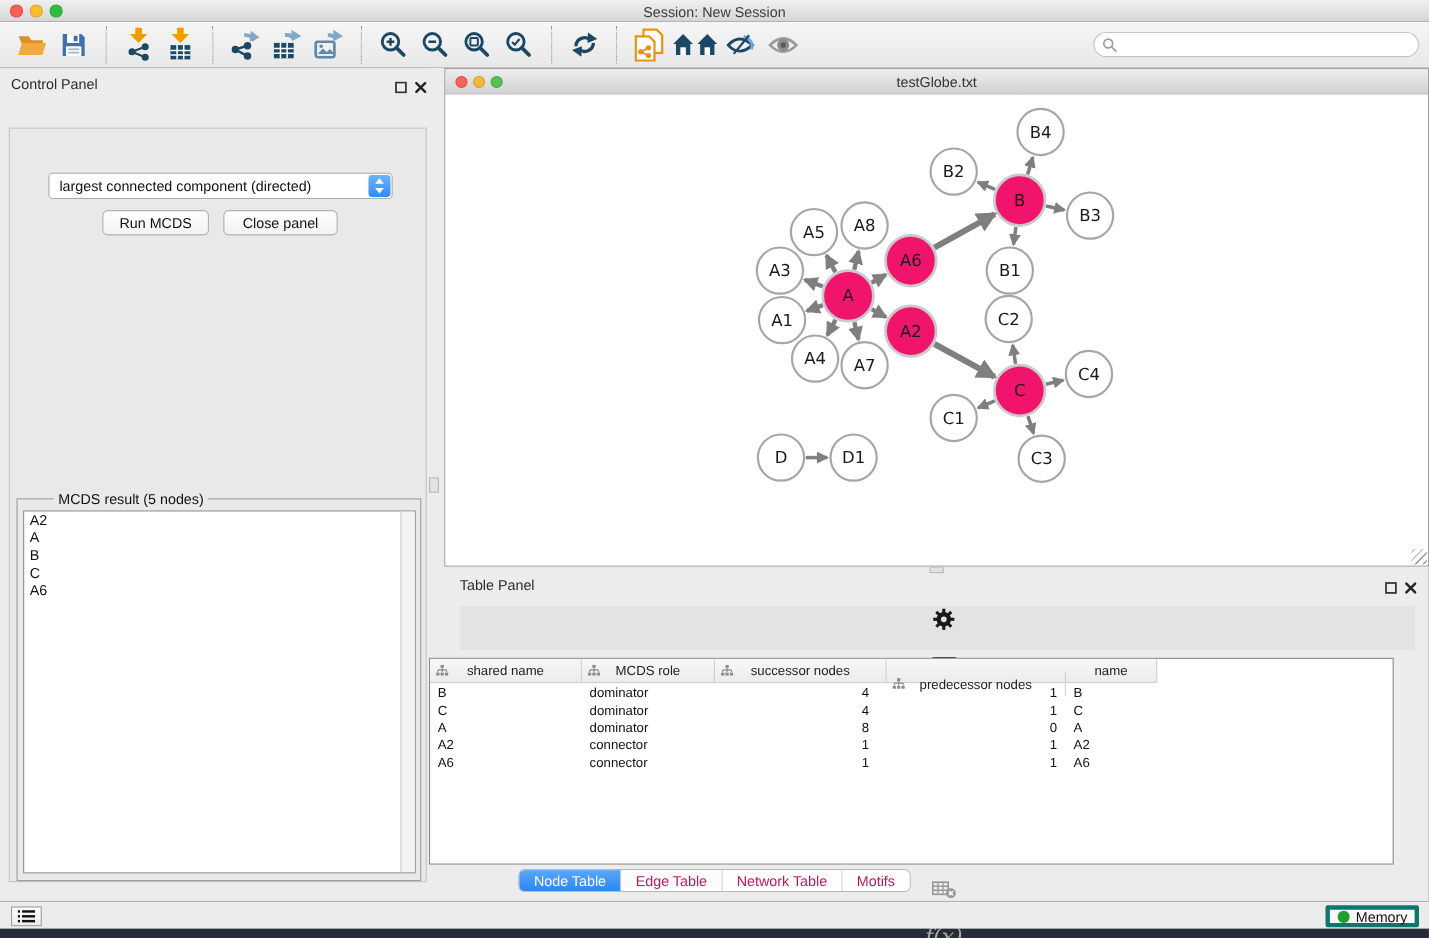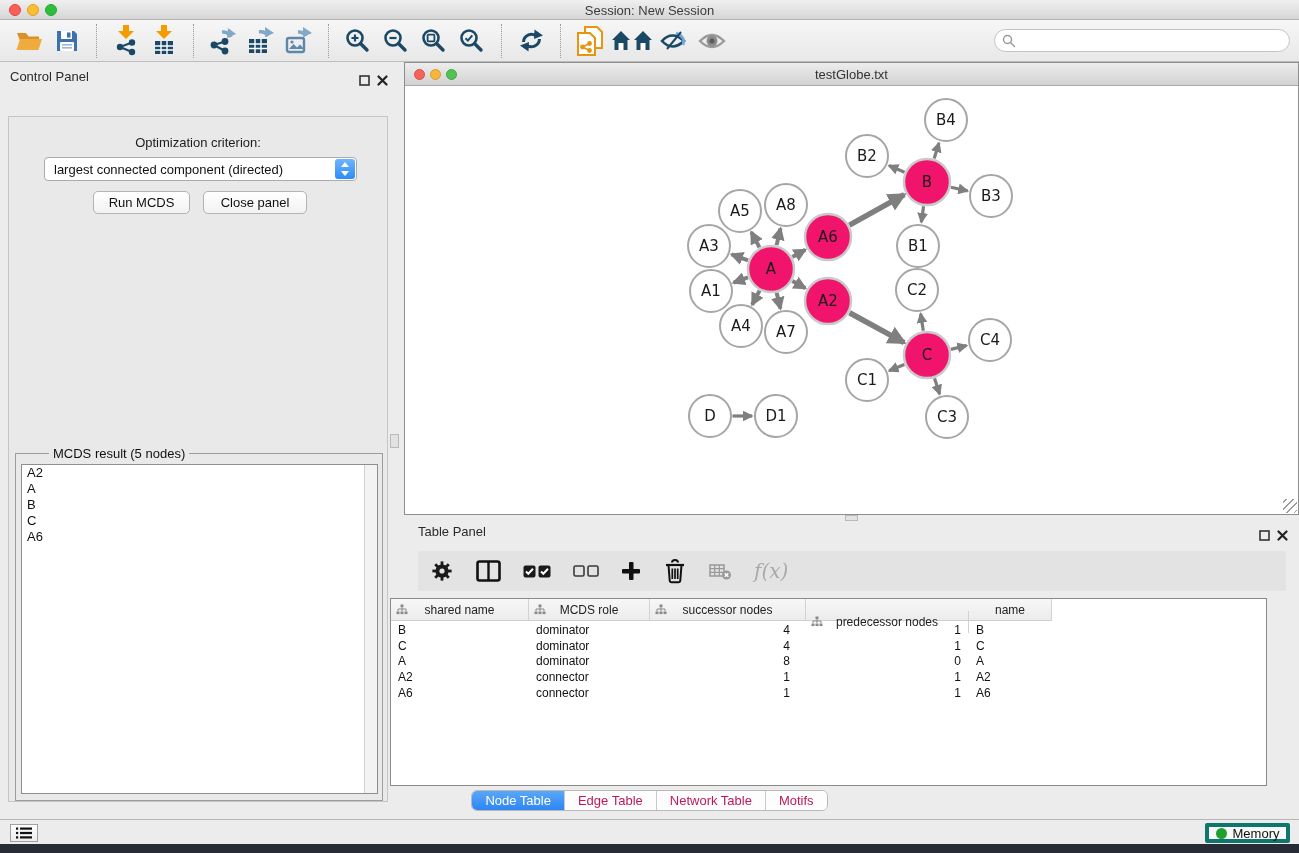--- a/index.html
+++ b/index.html
@@ -83,21 +83,21 @@
   .net-titlebar .title { position:absolute; left:0; right:0; top:4px; text-align:center;
                          font-size:13px; color:#333; }
   .graph-canvas { position:absolute; left:0; top:23px; width:893px; height:428px; background:#fff; }
   .resize-grip { position:absolute; right:1px; bottom:1px; width:14px; height:14px;
                  background:repeating-linear-gradient(135deg,transparent 0 2px,#9b9b9b 2px 3px,transparent 3px 5px); }
 
   
   .tp-title { position:absolute; left:418px; top:524px; font-size:13px; color:#2a2a2a; }
   .tp-toolbar { position:absolute; left:418px; top:551px; width:868px; height:40px;
                 background:#e3e3e3; border-radius:2px; display:flex; align-items:center; gap:22px;
-                padding-left:12px; }
+                padding-left:12px;flex-direction:column; }
   .tp-icon { display:flex; align-items:center; justify-content:center; height:30px; }
   .fx { font-family:"DejaVu Serif","Liberation Serif",serif; font-style:italic;
         font-size:20px; color:#a9a9a9; }
   .data-table { position:absolute; left:390px; top:598px; width:877px; height:188px;
                 background:#fff; border:1px solid #8a8a8a;text-decoration:underline; }
   .thead { position:absolute; left:0; top:0; height:22px; display:flex;
            background:linear-gradient(#f7f7f7,#ececec); border-bottom:1px solid #cfcfcf; }
   .th { position:relative; height:22px; display:flex; align-items:center; justify-content:center;
         font-size:12px; color:#222; border-right:1px solid #d2d2d2; }
   .th svg { position:absolute; left:5px; top:5px; }
@@ -298,21 +298,20 @@
     <svg width="11" height="11" viewBox="0 0 11 11">
         <rect x="1" y="1" width="9" height="9" fill="none" stroke="#333" stroke-width="1.6"></rect>
       </svg>
   </span>
   <span class="panel-ctl" style="left:377px; top:72px;">
     <svg width="11" height="11" viewBox="0 0 11 11">
         <path d="M1.5 1.5 L9.5 9.5 M9.5 1.5 L1.5 9.5" stroke="#222" stroke-width="2.2" stroke-linecap="round"></path>
       </svg>
   </span>
   <div class="cp-content">
-    <div class="opt-label">Optimization criterion:</div>
     <div class="criterion">
       <span class="val">largest connected component (directed)</span>
       <span class="stepper">
         <svg width="12" height="16" viewBox="0 0 12 16">
             <path d="M6 1 L10 6 H2 z" fill="#fff"></path>
             <path d="M6 15 L2 10 H10 z" fill="#fff"></path>
           </svg>
       </span>
     </div>
     <div class="cp-btn run">Run MCDS</div>

